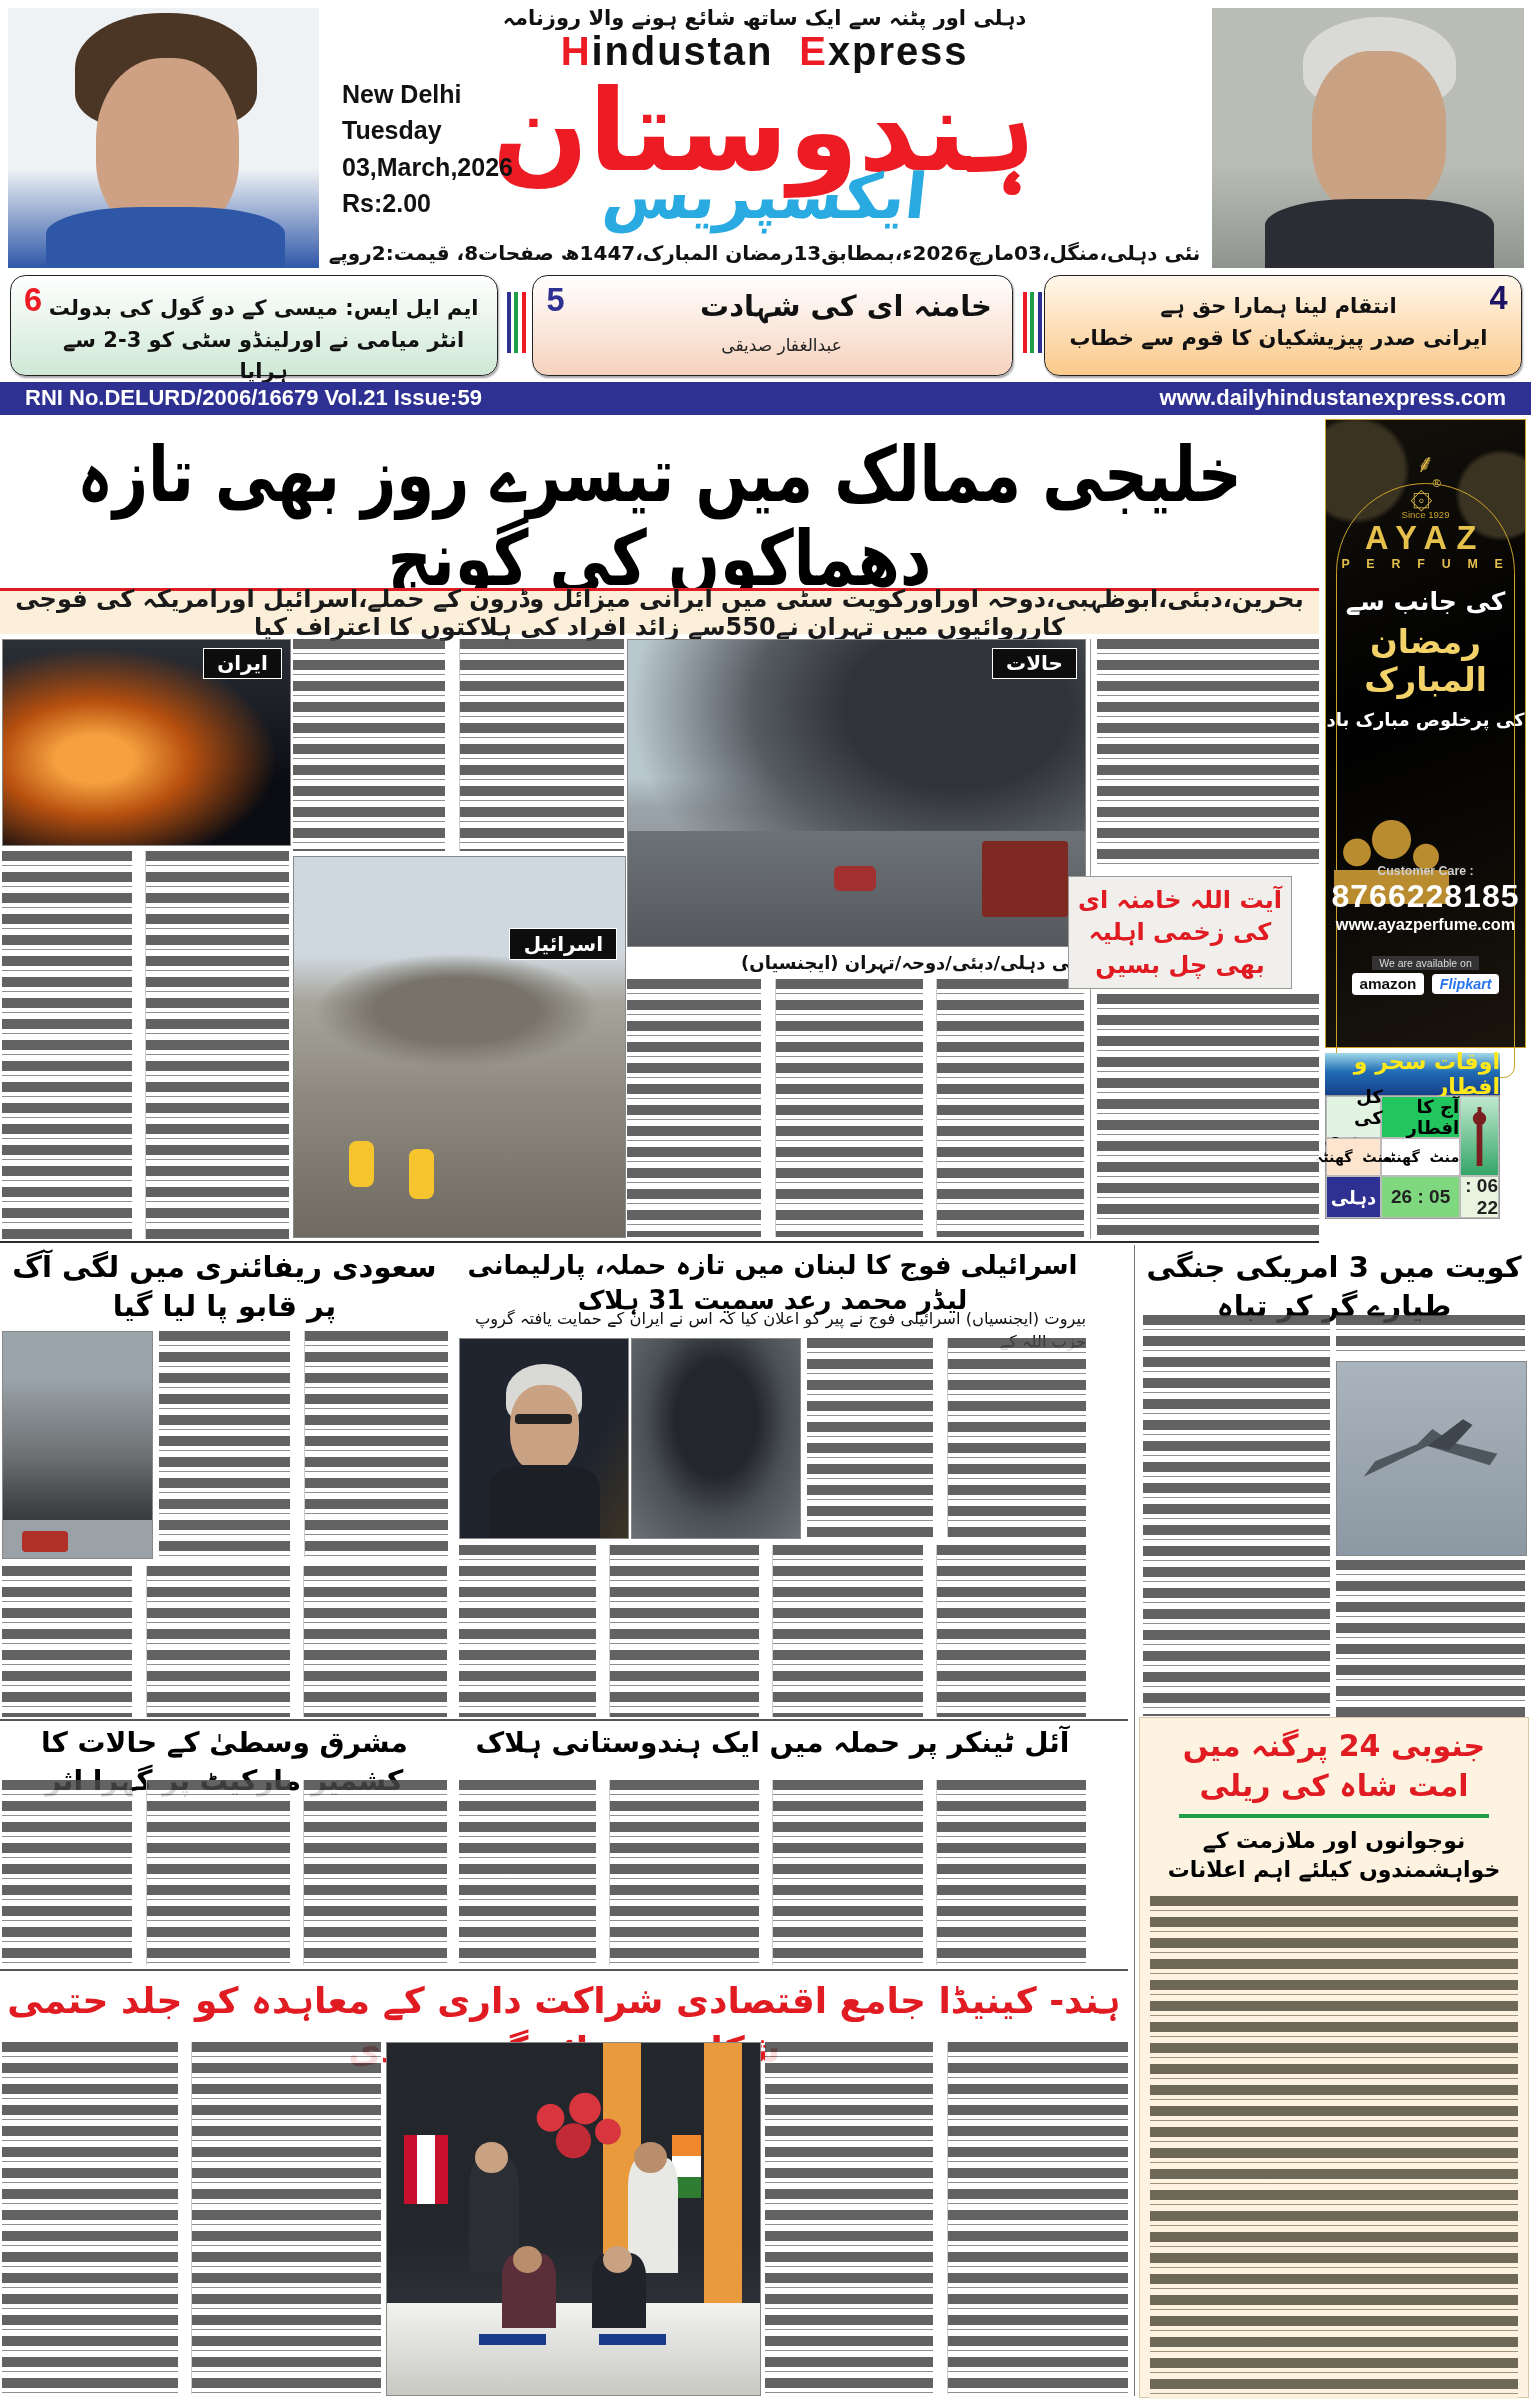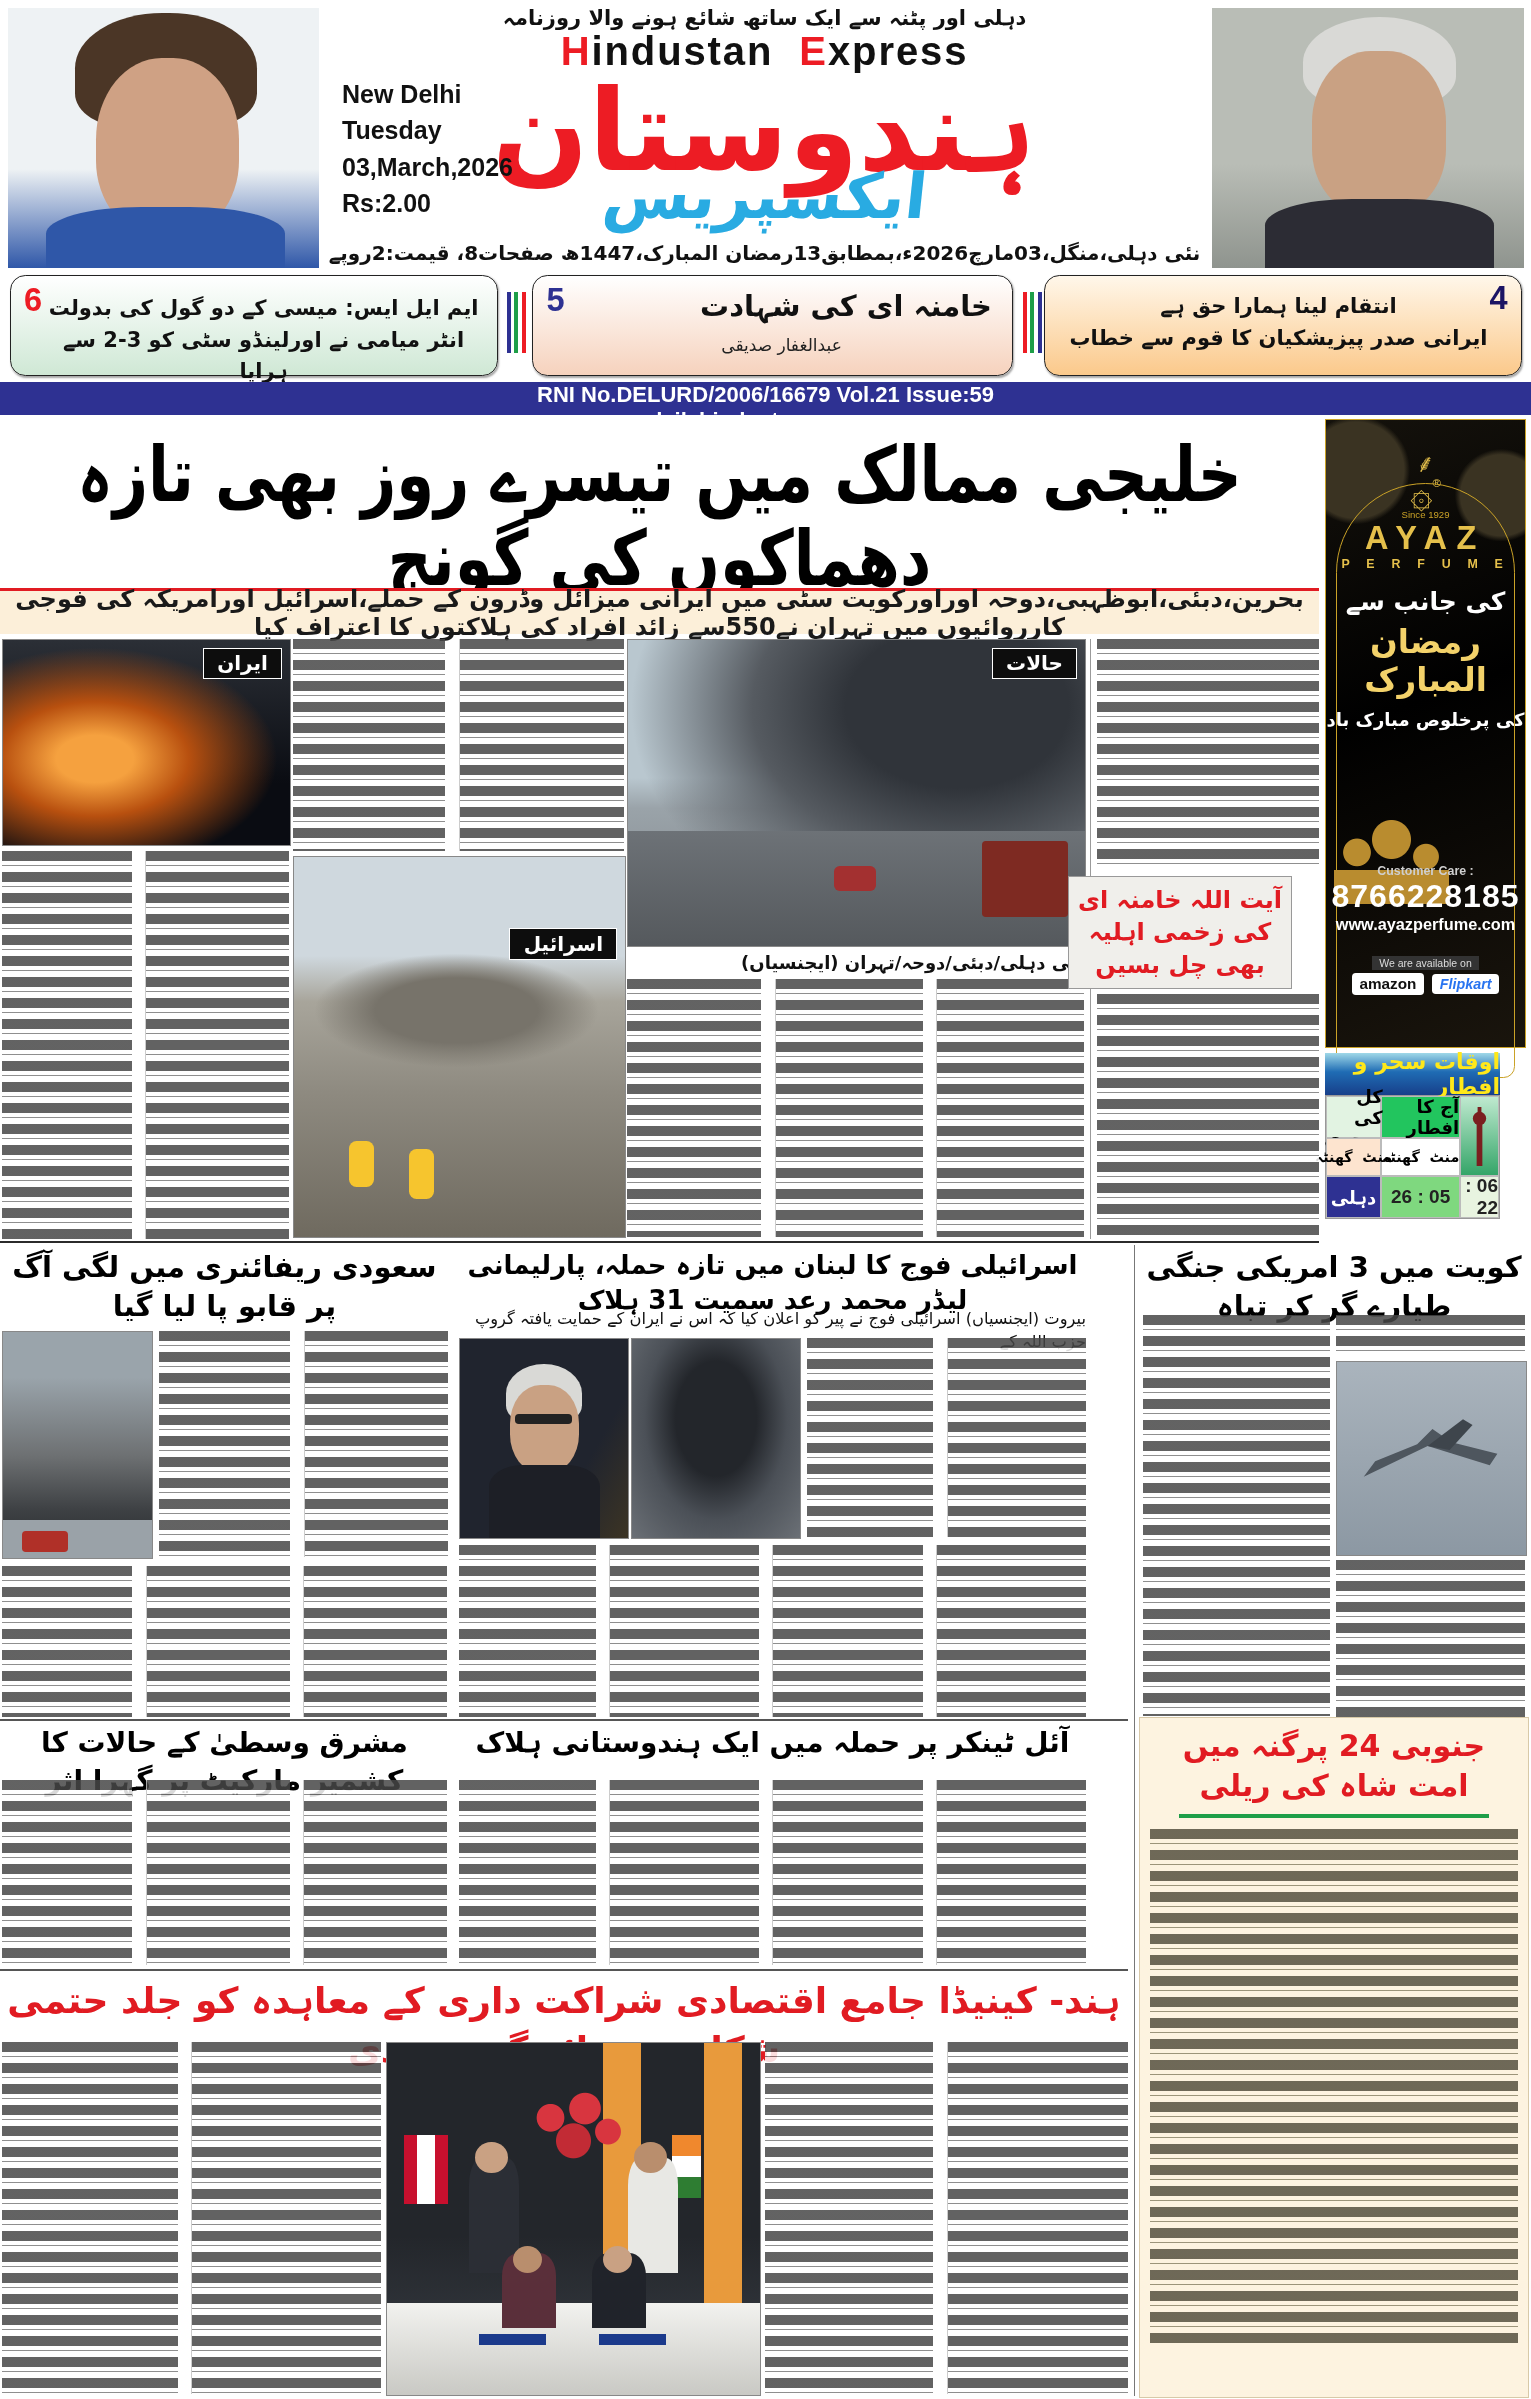--- a/index.html
+++ b/index.html
@@ -15,21 +15,21 @@
   .logo-blue{color:#29abe2;font-weight:bold;font-size:63px;line-height:.85;text-align:center;margin-top:-17px;transform:skewX(-6deg);}
   .dateblock{font-weight:bold;font-size:25px;color:#111;line-height:1.45;}
   .u-dateline{font-weight:bold;font-size:20px;color:#111;text-align:center;}
   .photo{border:1px solid #888;overflow:hidden;}
   
   .teaser{border:1.9px solid #222;border-radius:15.3px;box-shadow:1px 1.9px 1.9px rgba(0,0,0,.35);}
   .t-num{font-weight:bold;font-size:32.5px;font-family:"Liberation Sans",sans-serif;}
   .t-text{font-weight:bold;font-size:21px;color:#111;text-align:center;line-height:1.5;}
   .sepbars span{display:inline-block;width:3.8px;height:61px;margin:0 1.9px;}
   
-  .rnibar{background:#2e3192;color:#fff;font-weight:bold;font-size:22px;display:flex;justify-content:space-between;align-items:center;padding:0 25px;flex-direction:column;}
+  .rnibar{background:#2e3192;color:#fff;font-weight:bold;font-size:22px;display:flex;justify-content:space-between;align-items:center;padding:0 25px;}
   
   .mainhead{font-weight:bold;color:#000;font-size:61px;line-height:1.1;text-align:center;transform:scaleY(1.25);transform-origin:top;}
   .subheadstrip{background:#fcefd9;border-top:3.8px solid #e11b22;color:#1a1a1a;font-weight:bold;font-size:24px;
                 display:flex;align-items:center;justify-content:center;text-align:center;}
   .h2u{font-weight:bold;color:#000;text-align:center;line-height:1.35;}
   .redhead{color:#e11b22;}
   
   .cols{display:flex;flex-direction:row-reverse;gap:13.4px;}
   .tx{flex:1;background:repeating-linear-gradient(to bottom,#474747 0px,#474747 9.6px,#ffffff 9.6px,#ffffff 14.3px,
        #7b7b7b 14.3px,#7b7b7b 15.3px,#ffffff 15.3px,#ffffff 21px);opacity:.85;}
@@ -299,20 +299,21 @@
   </div>
   <div class="abs cols" style="left:1336px;top:1560px;width:189px;height:157px;">
     <div class="tx"></div>
   </div>
 
   <div class="abs hline" style="left:0;top:1719px;width:1128px;background:#555;"></div>
 
   <div class="abs creambox" style="left:1139px;top:1717px;width:390px;height:681px;box-sizing:border-box;padding:7.6px 9.6px;">
     <div class="urdu h2u redhead" style="font-size:30px;">جنوبی 24 پرگنہ میں امت شاہ کی ریلی</div>
     <div class="greenrule" style="margin:7.6px 29px;"></div>
+    <div class="urdu h2u" style="font-size:22px;">نوجوانوں اور ملازمت کے خواہشمندوں کیلئے اہم اعلانات</div>
     <div class="cols" style="height:516px;margin-top:11.5px;">
       <div class="tx" style="background:repeating-linear-gradient(to bottom,#55503f 0px,#55503f 9.6px,#fdf3e0 9.6px,#fdf3e0 14.3px,#8b8468 14.3px,#8b8468 15.3px,#fdf3e0 15.3px,#fdf3e0 21px);"></div>
     </div>
   </div>
 
   <div class="abs urdu h2u" style="left:459px;top:1724px;width:627px;font-size:28px;">آئل ٹینکر پر حملہ میں ایک ہندوستانی ہلاک</div>
   <div class="abs cols" style="left:459px;top:1780px;width:627px;height:185px;">
     <div class="tx"></div>
     <div class="tx"></div>
     <div class="tx"></div>

